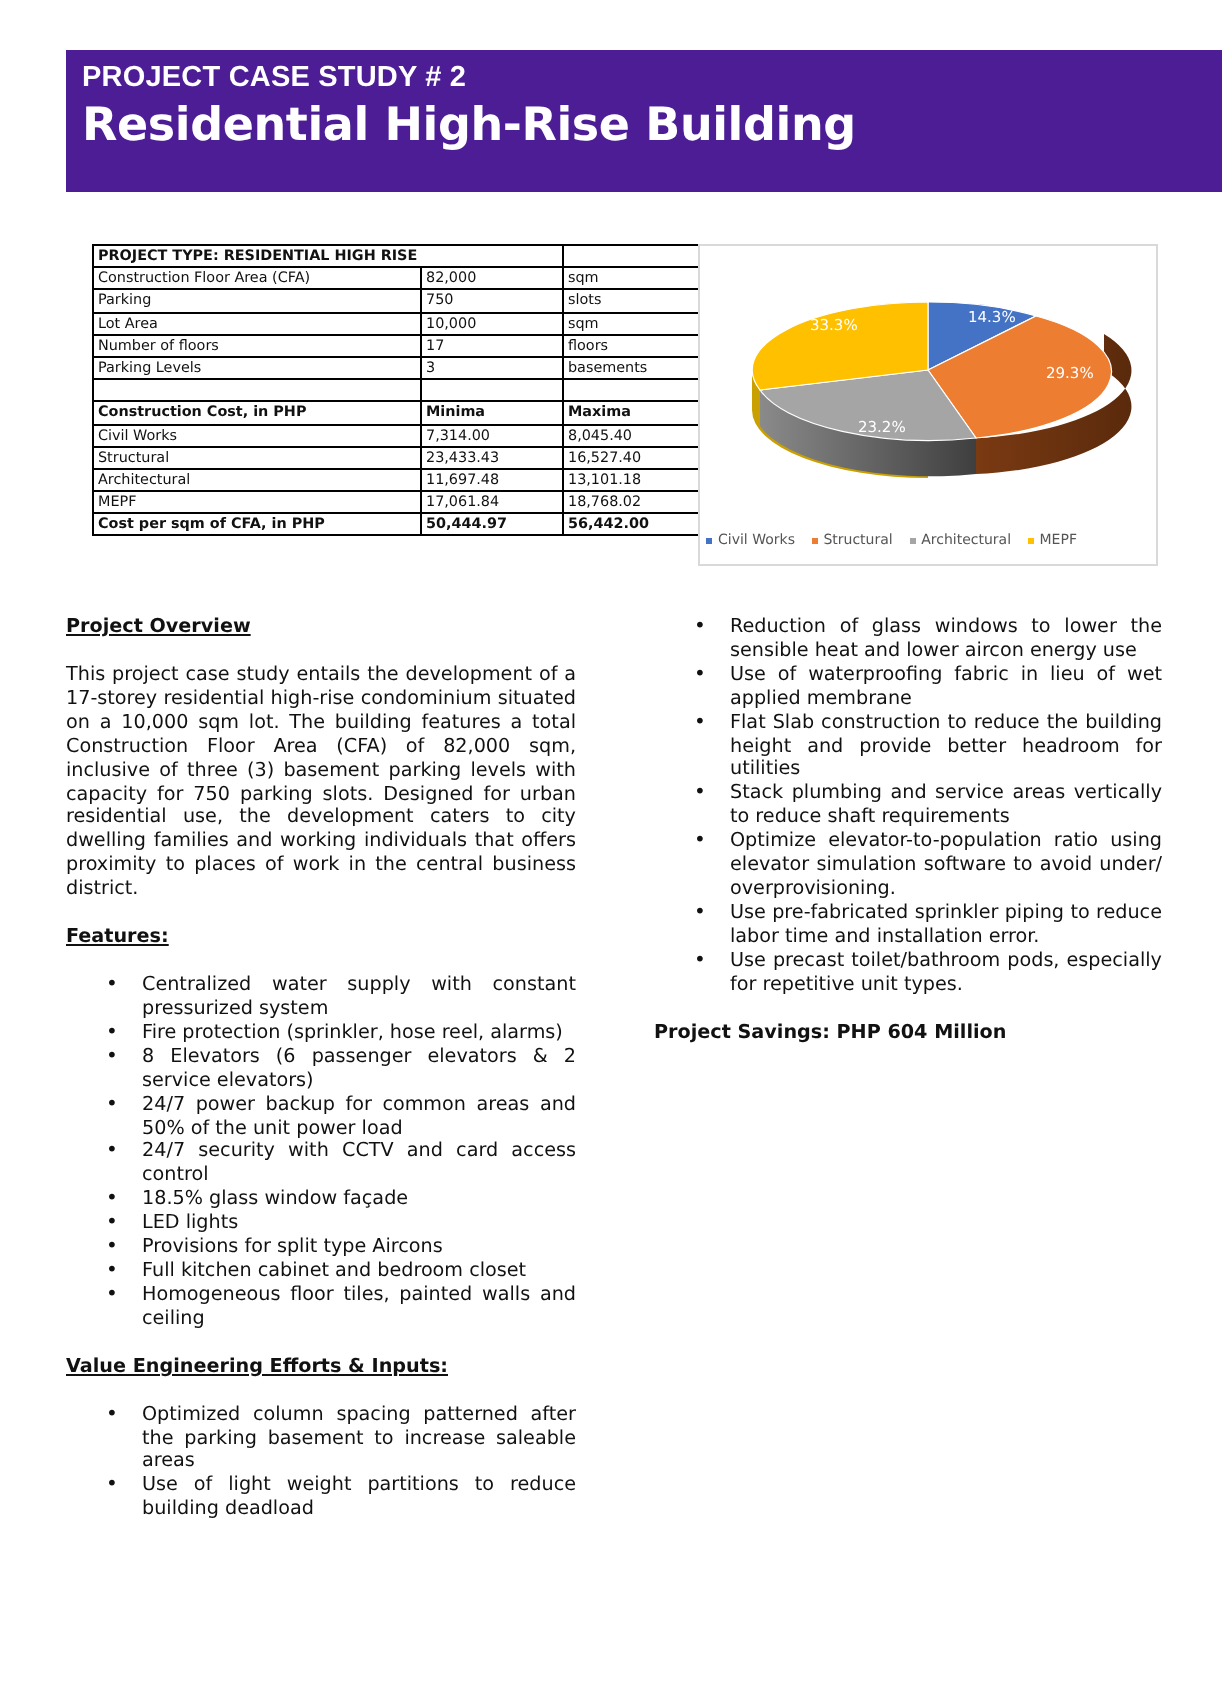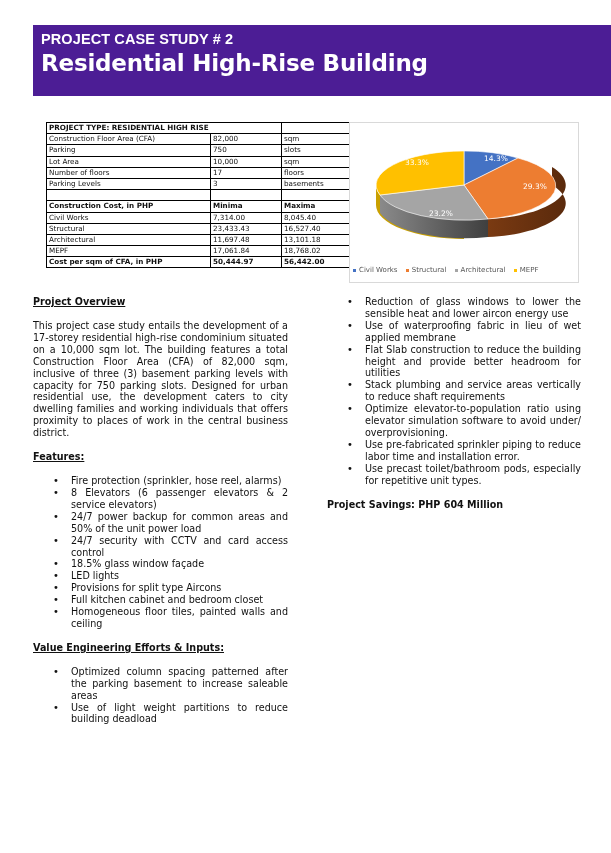--- a/index.html
+++ b/index.html
@@ -11,21 +11,21 @@
   table.specs td{border:1px solid #000;padding:0 2px;height:10.2px;line-height:10px;white-space:nowrap;}
   table.specs td.c1{width:159px;}
   table.specs td.c2{width:66px;}
   table.specs td.c3{width:66px;}
   .b{font-weight:bold;}
   .chart{position:absolute;left:349px;top:122px;width:230px;height:161px;border:1px solid #d9d9d9;box-sizing:border-box;background:#fff;}
   .chart svg{position:absolute;left:0;top:0;}
   .legend{position:absolute;left:0;right:0;top:143px;font-size:7px;color:#555;white-space:nowrap;}
   .legend span.item{margin:0 3px;}
   .legend .dot{display:inline-block;width:3px;height:3px;margin-right:3px;vertical-align:middle;}
-  .col{position:absolute;font-family:"DejaVu Sans",sans-serif;font-size:9.6px;line-height:11.9px;}
+  .col{position:absolute;font-family:"DejaVu Sans",sans-serif;font-size:9.6px;line-height:11.9px;margin-top:12px;}
   .left{left:33px;top:296px;width:255px;}
   .right{left:327px;top:296px;width:254px;}
   h3{font-size:9.6px;font-weight:bold;text-decoration:underline;margin:0 0 12px 0;line-height:12px;}
   p.just{text-align:justify;margin:0 0 12px 0;}
   ul{margin:0 0 12px 0;padding:0 0 0 38px;list-style:none;}
   ul li{position:relative;text-align:justify;}
   ul li::before{content:"\2022";position:absolute;left:-18px;font-size:10px;}
   .savings{font-weight:bold;margin-top:12px;}
 </style>
 </head>
@@ -137,20 +137,21 @@
     <span class="item"><span class="dot" style="background:#A5A5A5"></span><span>Architectural</span></span>
     <span class="item"><span class="dot" style="background:#FFC000"></span><span>MEPF</span></span>
   </div>
 </div>
 
 <div class="col left">
   <h3>Project Overview</h3>
   <p class="just">This project case study entails the development of a 17-storey residential high-rise condominium situated on a 10,000 sqm lot. The building features a total Construction Floor Area (CFA) of 82,000 sqm, inclusive of three (3) basement parking levels with capacity for 750 parking slots. Designed for urban residential use, the development caters to city dwelling families and working individuals that offers proximity to places of work in the central business district.</p>
   <h3>Features:</h3>
   <ul>
+    <li>Centralized water supply with constant pressurized system</li>
     <li>Fire protection (sprinkler, hose reel, alarms)</li>
     <li>8 Elevators (6 passenger elevators &amp; 2 service elevators)</li>
     <li>24/7 power backup for common areas and 50% of the unit power load</li>
     <li>24/7 security with CCTV and card access control</li>
     <li>18.5% glass window façade</li>
     <li>LED lights</li>
     <li>Provisions for split type Aircons</li>
     <li>Full kitchen cabinet and bedroom closet</li>
     <li>Homogeneous floor tiles, painted walls and ceiling</li>
   </ul>

